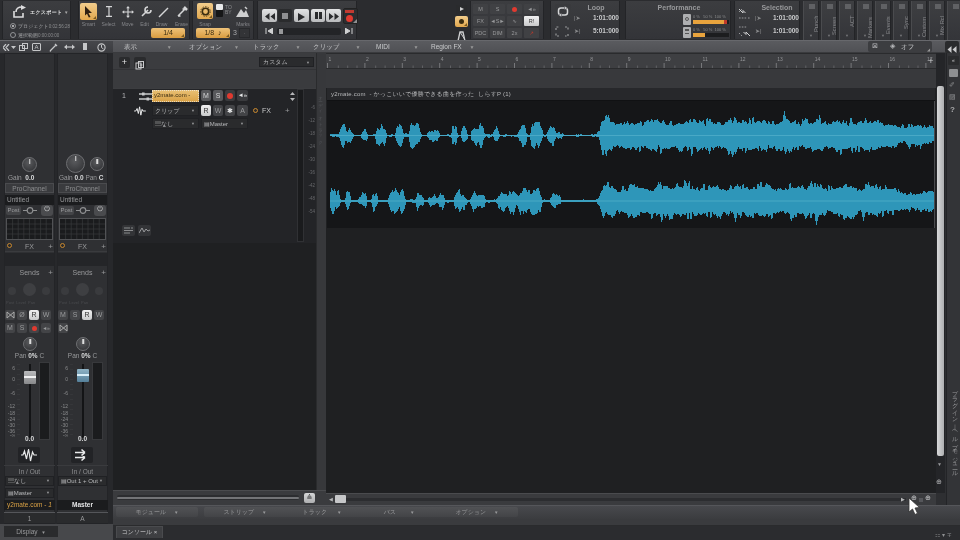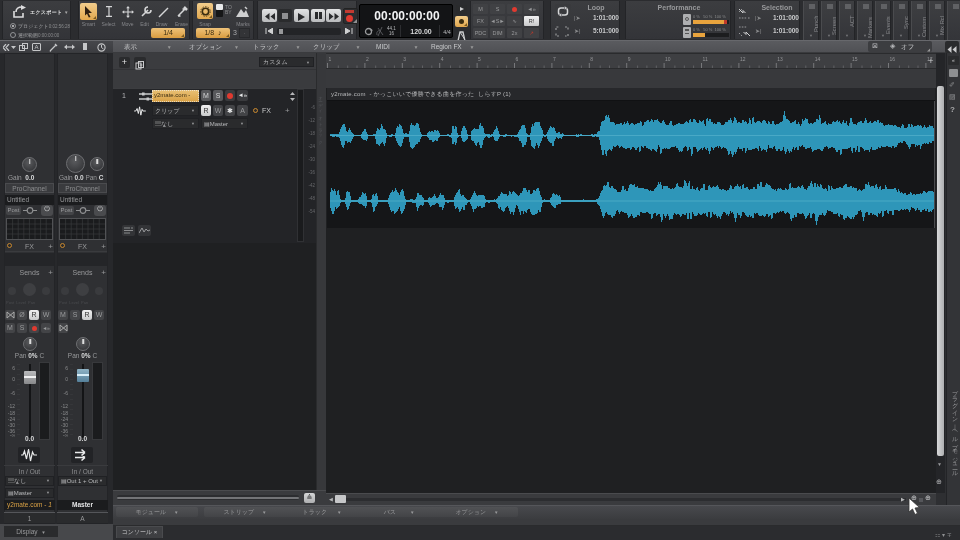--- a/index.html
+++ b/index.html
@@ -136,35 +136,20 @@
         <path d="M1 0 v6 M8 0 L3 3 L8 6 Z" fill="#cfd0d1" stroke="#cfd0d1" stroke-width="1"></path>
       </svg>
     <div class="abs" style="left:19px;top:27px;width:64px;height:7px;background:#232427;border-radius:2px;">
         <div style="position:absolute;left:2px;top:1px;width:4px;height:5px;background:#97989a;"></div>
       </div>
     <svg class="abs" style="left:87px;top:27px;" width="8" height="6" viewBox="0 0 8 6">
         <path d="M7 0 v6 M0 0 L5 3 L0 6 Z" fill="#cfd0d1" stroke="#cfd0d1" stroke-width="1"></path>
       </svg>
   </div>
 
-  <div class="abs" style="left:359px;top:4px;width:94px;height:34px;background:#131416;border:1px solid #000;border-radius:2px;">
-    <div class="abs" style="left:0;top:4px;width:94px;text-align:center;font-size:12px;color:#f2f3f4;font-weight:bold;">00:00:00:00</div>
-    <svg class="abs" style="left:4px;top:22px;" width="9" height="9" viewBox="0 0 9 9">
-        <circle cx="4.5" cy="4.5" r="3" fill="none" stroke="#9a9b9d" stroke-width="1.3"></circle>
-        <path d="M7.5 2 l1.5 1.5 l-2.8 0.6 z" fill="#9a9b9d"></path>
-      </svg>
-    <svg class="abs" style="left:15px;top:21px;" width="10" height="11" viewBox="0 0 10 11">
-        <path d="M2 9 C1 5 4 4 6 5 M3 2 l5 7 M7 1 l-4 9" stroke="#55565a" stroke-width="1" fill="none"></path>
-      </svg>
-    <div class="abs" style="left:27px;top:21px;font-size:4.5px;color:#b9babc;line-height:5px;text-align:center;">44.1<br>16</div>
-    <div class="abs" style="left:40px;top:20px;width:1px;height:12px;background:#2c2d30;"></div>
-    <div class="abs" style="left:44px;top:23px;width:34px;font-size:7px;color:#d9dadb;font-weight:bold;text-align:center;">120.00</div>
-    <div class="abs" style="left:79px;top:20px;width:1px;height:12px;background:#2c2d30;"></div>
-    <div class="abs" style="left:80px;top:24px;width:14px;font-size:5.5px;color:#b9babc;text-align:center;">4/4</div>
-  </div>
   <div class="abs" style="left:456px;top:5px;width:11px;height:9px;background:#2a2b2d;border-radius:1px;">
       <div style="position:absolute;left:3.5px;top:2px;width:0;height:0;border-left:4px solid #cfd0d1;border-top:2.5px solid transparent;border-bottom:2.5px solid transparent;"></div>
     </div>
   <div class="abs obox" style="left:455px;top:16px;width:13px;height:11px;background:linear-gradient(#f2cd8c,#e2a84e);">
       <div style="width:5px;height:5px;border-radius:50%;background:#3a2c10;margin:3px auto;"></div>
     </div>
   <div class="abs" style="left:455px;top:28px;width:13px;height:11px;"><svg width="12" height="11" viewBox="0 0 12 11">
         <path d="M3 10 L5 1 L8 1 L10 10 Z" fill="none" stroke="#cfd0d1" stroke-width="1.3"></path>
         <path d="M5 1 L9.5 8" stroke="#cfd0d1" stroke-width="1"></path>
       </svg></div>

